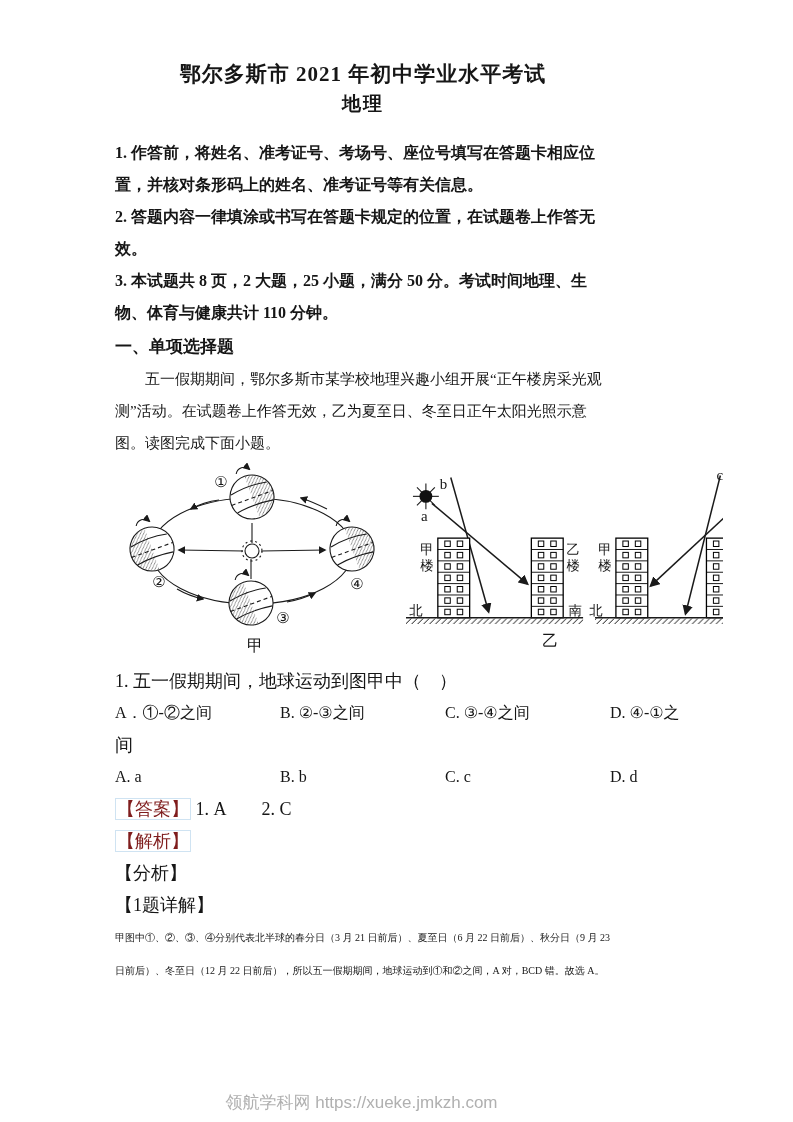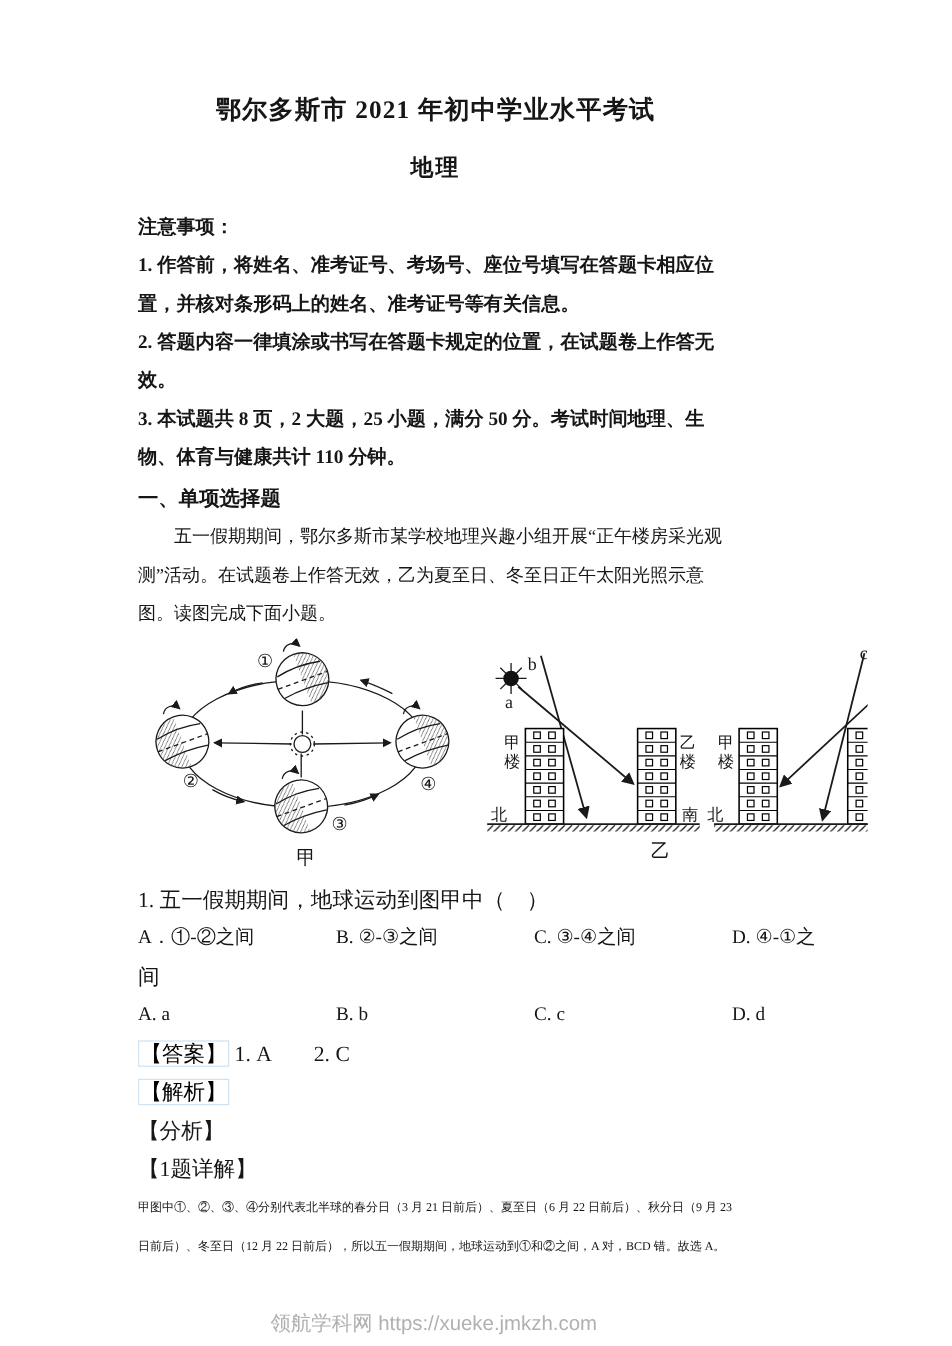--- a/index.html
+++ b/index.html
@@ -1,50 +1,49 @@
 <!DOCTYPE html>
 <html><head>
 <meta charset="utf-8">
 <style>
   *{margin:0;padding:0;box-sizing:border-box}
   html,body{background:#ffffff}
   body{width:793px;height:1122px;font-family:"Liberation Serif","DejaVu Serif",serif;color:#161616;}
-  .page{position:relative;width:723px;height:1122px;padding:76px 112px 0 115px;overflow:hidden;background:#fff}
+  .page{position:relative;width:723px;height:1122px;padding:59px 112px 0 115px;overflow:hidden;background:#fff}
   .title{font-size:21px;font-weight:bold;text-align:center;line-height:30px;letter-spacing:1px}
-  .subject{font-size:19px;font-weight:bold;text-align:center;line-height:30px;margin-top:20px;letter-spacing:2px}
+  .subject{font-size:19px;font-weight:bold;text-align:center;line-height:30px;margin-top:0;letter-spacing:2px}
   .notice{margin-top:18px;font-weight:bold}
   .notice p{font-size:16px;line-height:32px}
   .sec-heading{font-size:17px;font-weight:bold;line-height:32px;margin-top:2px}
   .intro{font-size:15px;line-height:32px;text-indent:2em}
   .figure-row{display:flex;align-items:flex-start;margin:4px 0 2px 0;width:678px}
   p.body{font-size:18px;line-height:32px}
   .opt-row{display:flex;font-size:16px;line-height:32px}
   .opt{width:165px;flex:0 0 auto}
   .opt:last-child{width:auto}
-  .blue{color:#000000}
+  .blue{color:#7f1d1d}
   .tagbox{border:1px solid #cfe3f2;padding:0 1px}
   .ans-text{white-space:pre}
   .detail-text{font-size:10px;line-height:33px}
   .footer{position:absolute;left:0;right:0;bottom:8px;text-align:center;
           font-family:"Liberation Sans","DejaVu Sans",sans-serif;font-size:17px;color:#b0b0b0}
   svg{display:block}
   svg text{font-family:"Liberation Serif","DejaVu Serif",serif;fill:#161616}
   .ln{stroke:#1a1a1a;fill:none;stroke-width:1.1}
   .thick{stroke-width:1.5}
 </style>
 </head>
 <body>
 
 <div class="page">
 
   <h1 class="title">鄂尔多斯市 2021 年初中学业水平考试</h1>
   <h2 class="subject">地理</h2>
 
   <div class="notice">
-    <p>注意事项：</p>
     <p>1. 作答前，将姓名、准考证号、考场号、座位号填写在答题卡相应位置，并核对条形码上的姓名、准考证号等有关信息。</p>
     <p>2. 答题内容一律填涂或书写在答题卡规定的位置，在试题卷上作答无效。</p>
     <p>3. 本试题共 8 页，2 大题，25 小题，满分 50 分。考试时间地理、生物、体育与健康共计 110 分钟。</p>
   </div>
 
   <p class="sec-heading">一、单项选择题</p>
   <p class="intro">五一假期期间，鄂尔多斯市某学校地理兴趣小组开展“正午楼房采光观测”活动。在试题卷上作答无效，乙为夏至日、冬至日正午太阳光照示意图。读图完成下面小题。</p>
 
   <div class="figure-row">
 

